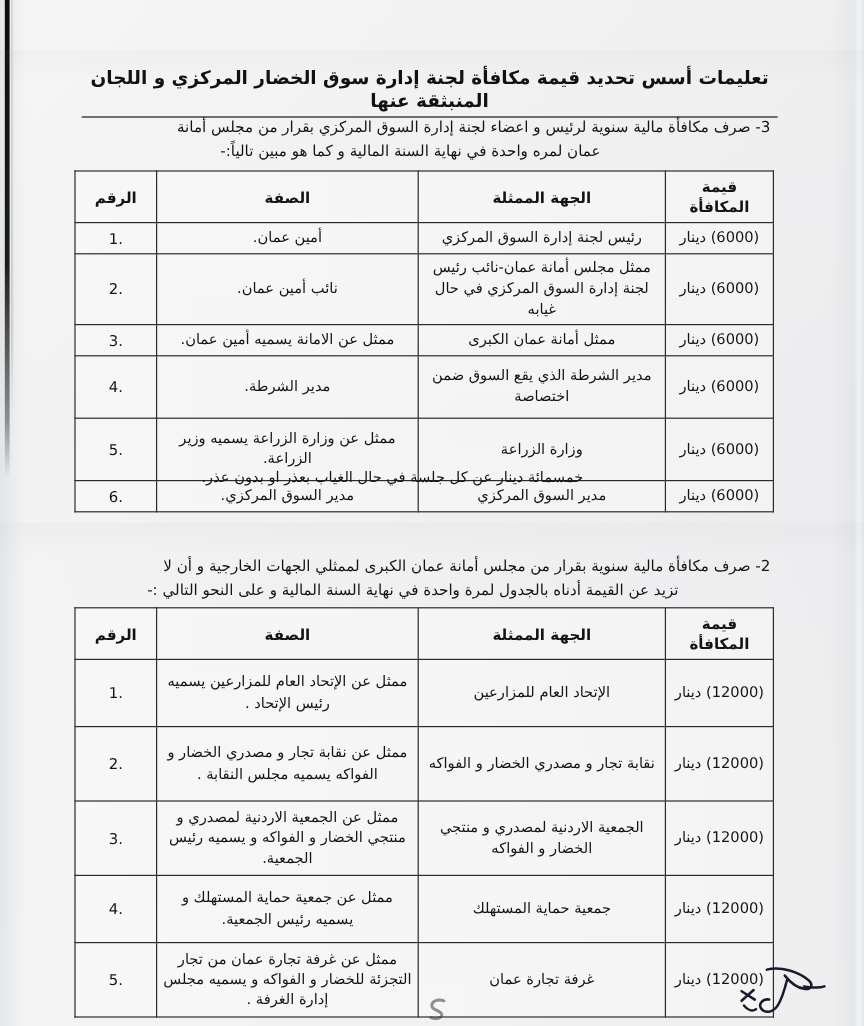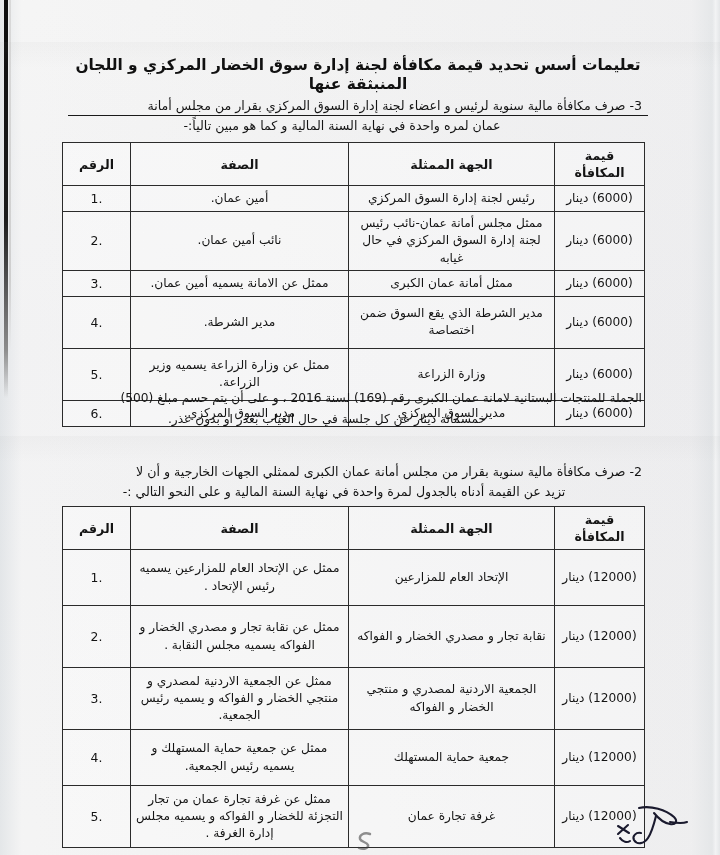--- a/index.html
+++ b/index.html
@@ -65,21 +65,21 @@
   .doc-title {
     position: absolute;
     top: 56px;
     right: 72px;
     width: 580px;
     text-align: center;
     font-size: 15.4px;
     font-weight: bold;
     letter-spacing: -0.2px;
     color: #111;
-    padding-bottom: 20px;
+    padding-bottom: 2px;
     border-bottom: 1.6px solid #1a1a1a;
     line-height: 1.25;
     filter: blur(0.18px);
   }
 
   
   .clause {
     position: absolute;
     font-size: 12.6px;
     line-height: 1.62;
@@ -257,21 +257,20 @@
         <tr>
           <td class="amount">(6000) دينار</td>
           <td>مدير السوق المركزي</td>
           <td>مدير السوق المركزي.</td>
           <td class="num">6.</td>
         </tr>
       </tbody>
     </table>
 
     <div class="clause" id="note-1">
-      <span class="ln">الجملة للمنتجات البستانية لامانة عمان الكبرى رقم (169) لسنة 2016 ، و على أن يتم حسم مبلغ (500)</span>
       <span class="ln last">خمسمائة دينار عن كل جلسة في حال الغياب بعذر او بدون عذر.</span>
     </div>
 
     <div class="clause" id="clause-2">
       <span class="l1">2-  صرف مكافأة مالية سنوية بقرار من مجلس أمانة عمان الكبرى لممثلي الجهات الخارجية و أن لا</span>
       <span class="l2">تزيد عن القيمة أدناه بالجدول لمرة واحدة في نهاية السنة المالية و على النحو التالي :-</span>
     </div>
 
     <table class="doc-table" id="table-2">
       <colgroup>

